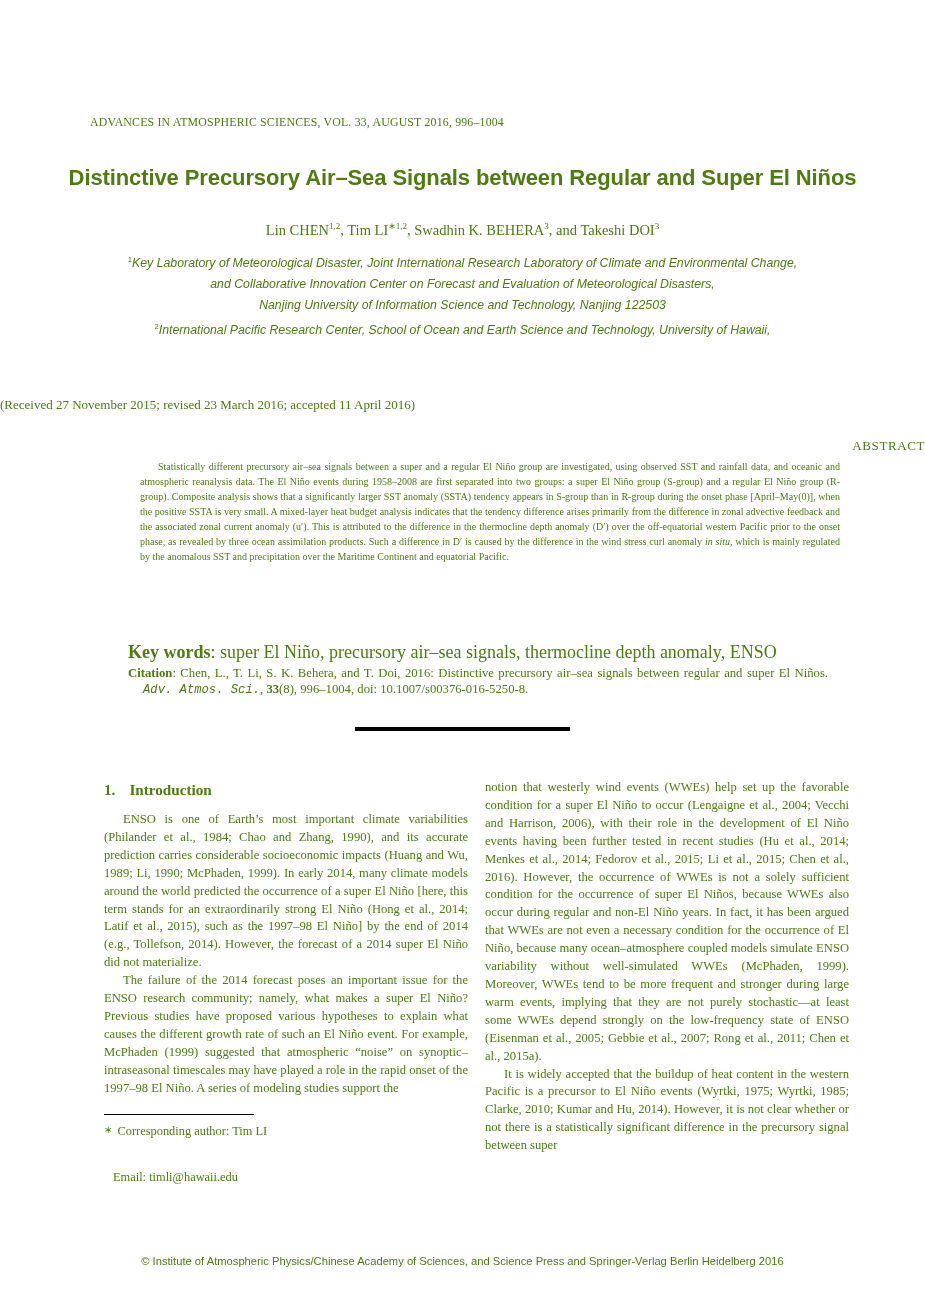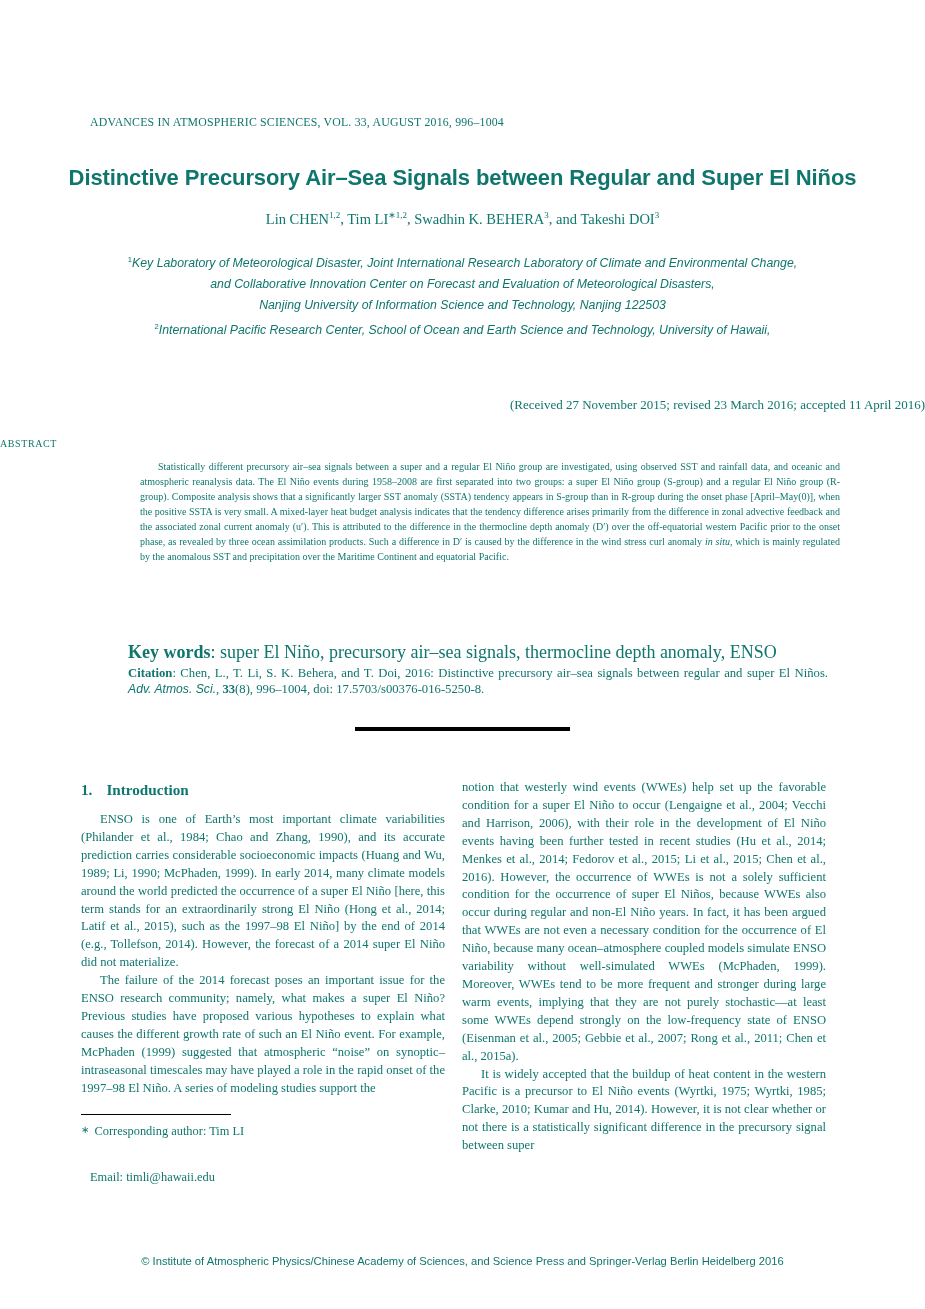--- a/index.html
+++ b/index.html
@@ -2,21 +2,21 @@
 <html lang="en"><head>
 <meta charset="utf-8">
 <style>
   * { margin: 0; padding: 0; box-sizing: border-box; }
   html, body { background: #ffffff; }
   .page {
     position: relative;
     width: 925px;
     height: 1309px;
     background: #ffffff;
-    color: #0f766e;
+    color: #4d7c0f;
     font-family: "Liberation Serif", serif;
     overflow: hidden;
     border-radius: 30px;
   }
   .journal-line {
     position: absolute;
     top: 115px;
     left: 90px;
     font-size: 11.8px;
     letter-spacing: 0.2px;
@@ -28,21 +28,21 @@
     left: 60px;
     width: 805px;
     text-align: center;
     font-family: "Liberation Sans", sans-serif;
     font-weight: bold;
     font-size: 22px;
     letter-spacing: -0.1px;
   }
   .authors {
     position: absolute;
-    top: 210px;
+    top: 221px;
     left: 0;
     width: 100%;
     text-align: center;
     font-size: 14.5px;
   }
   .authors sup, .aff-line sup {
     font-size: 0.62em;
     font-style: normal;
   }
   .affiliations {
@@ -54,30 +54,30 @@
     font-family: "Liberation Sans", sans-serif;
     font-style: italic;
     font-size: 12.3px;
     line-height: 21px;
   }
   .dates {
     position: absolute;
     top: 397px;
     left: 0;
     width: 100%;
+    text-align: left;
+    font-size: 13px;
+  }
+  .abstract-heading {
+    position: absolute;
+    top: 438px;
+    left: 0;
+    width: 100%;
     text-align: right;
     font-size: 13px;
-  }
-  .abstract-heading {
-    position: absolute;
-    top: 438px;
-    left: 0;
-    width: 100%;
-    text-align: left;
-    font-size: 10px;
     letter-spacing: 0.6px;
   }
   .abstract-text {
     position: absolute;
     top: 459px;
     left: 140px;
     width: 700px;
     font-size: 10px;
     line-height: 15px;
     text-align: justify;
@@ -98,36 +98,37 @@
     position: absolute;
     top: 665px;
     left: 128px;
     width: 700px;
     font-size: 12.7px;
     line-height: 16.4px;
     text-align: justify;
   }
   .citation .journal {
     font-style: italic;
-    font-family: Liberation Sans, sans-serif;
+    font-family: Liberation Mono, monospace;
     font-size: 12.2px;
+    margin-left: 15px;
   }
   .citation .volume { font-weight: bold; }
   .rule-bar {
     position: absolute;
     top: 727px;
     left: 355px;
     width: 215px;
     height: 4px;
     background: #000000;
   }
   .columns {
     position: absolute;
     top: 779px;
-    left: 81px;
+    left: 104px;
     width: 745px;
     display: flex;
     gap: 17px;
   }
   .col { flex: 1 1 0; min-width: 0; }
   .section-heading {
     font-size: 15.2px;
     font-weight: bold;
     margin: 2px 0 12px 0;
   }
@@ -187,21 +188,21 @@
   </div>
 
   <div class="dates">(Received 27 November 2015; revised 23 March 2016; accepted 11 April 2016)</div>
 
   <div class="abstract-heading">ABSTRACT</div>
 
   <p class="abstract-text"><span>Statistically different precursory air–sea signals between a super and a regular El Niño group are investigated, using observed SST and rainfall data, and oceanic and atmospheric reanalysis data. The El Niño events during 1958–2008 are first separated into two groups: a super El Niño group (S-group) and a regular El Niño group (R-group). Composite analysis shows that a significantly larger SST anomaly (SSTA) tendency appears in S-group than in R-group during the onset phase [April–May(0)], when the positive SSTA is very small. A mixed-layer heat budget analysis indicates that the tendency difference arises primarily from the difference in zonal advective feedback and the associated zonal current anomaly (u′). This is attributed to the difference in the thermocline depth anomaly (D′) over the off-equatorial western Pacific prior to the onset phase, as revealed by three ocean assimilation products. Such a difference in D′ is caused by the difference in the wind stress curl anomaly </span><span class="italic">in situ</span><span>, which is mainly regulated by the anomalous SST and precipitation over the Maritime Continent and equatorial Pacific.</span></p>
 
   <div class="keywords"><span class="label">Key words</span><span>: super El Niño, precursory air–sea signals, thermocline depth anomaly, ENSO</span></div>
 
-  <div class="citation"><span class="label">Citation</span><span>: Chen, L., T. Li, S. K. Behera, and T. Doi, 2016: Distinctive precursory air–sea signals between regular and super El Niños. </span><span class="journal">Adv. Atmos. Sci.</span><span>, </span><span class="volume">33</span><span>(8), 996–1004, doi: 17.5703/s00376-016-5250-8.</span></div>
+  <div class="citation"><span class="label">Citation</span><span>: Chen, L., T. Li, S. K. Behera, and T. Doi, 2016: Distinctive precursory air–sea signals between regular and super El Niños. </span><span class="journal">Adv. Atmos. Sci.</span><span>, </span><span class="volume">33</span><span>(8), 996–1004, doi: 10.1007/s00376-016-5250-8.</span></div>
 
   <div class="rule-bar"></div>
 
   <div class="columns">
     <div class="col">
       <h2 class="section-heading"><span class="sec-num">1.</span><span>Introduction</span></h2>
       <p class="body-par indent">ENSO is one of Earth’s most important climate variabilities (Philander et al., 1984; Chao and Zhang, 1990), and its accurate prediction carries considerable socioeconomic impacts (Huang and Wu, 1989; Li, 1990; McPhaden, 1999). In early 2014, many climate models around the world predicted the occurrence of a super El Niño [here, this term stands for an extraordinarily strong El Niño (Hong et al., 2014; Latif et al., 2015), such as the 1997–98 El Niño] by the end of 2014 (e.g., Tollefson, 2014). However, the forecast of a 2014 super El Niño did not materialize.</p>
       <p class="body-par indent">The failure of the 2014 forecast poses an important issue for the ENSO research community; namely, what makes a super El Niño? Previous studies have proposed various hypotheses to explain what causes the different growth rate of such an El Niño event. For example, McPhaden (1999) suggested that atmospheric “noise” on synoptic–intraseasonal timescales may have played a role in the rapid onset of the 1997–98 El Niño. A series of modeling studies support the</p>
       <div class="footnote">
         <div class="footnote-rule"></div>

